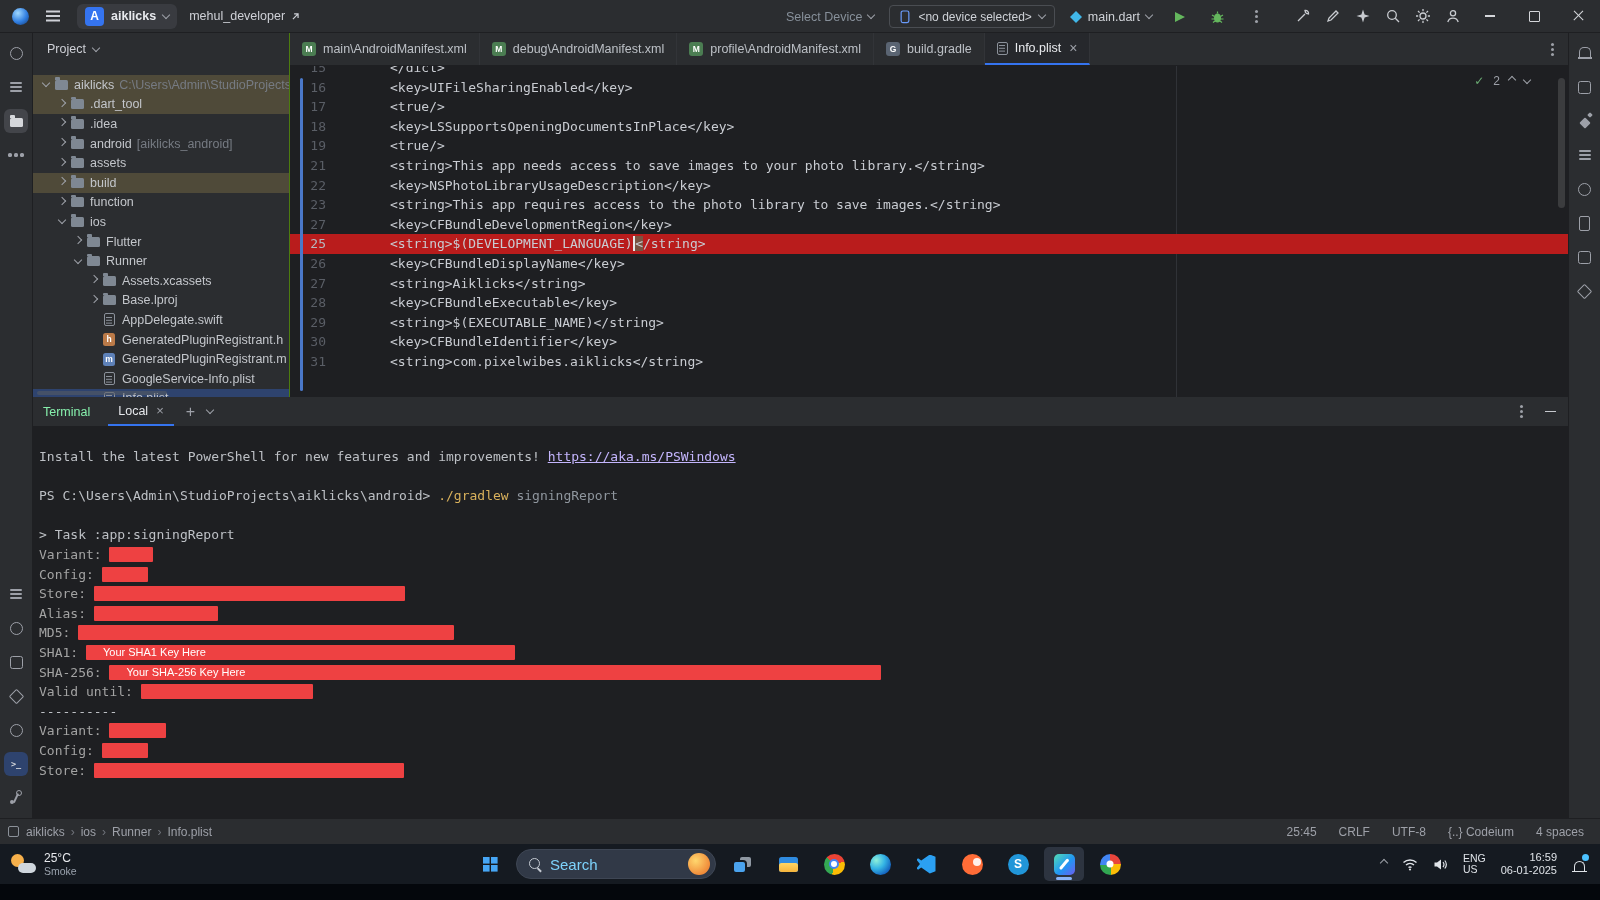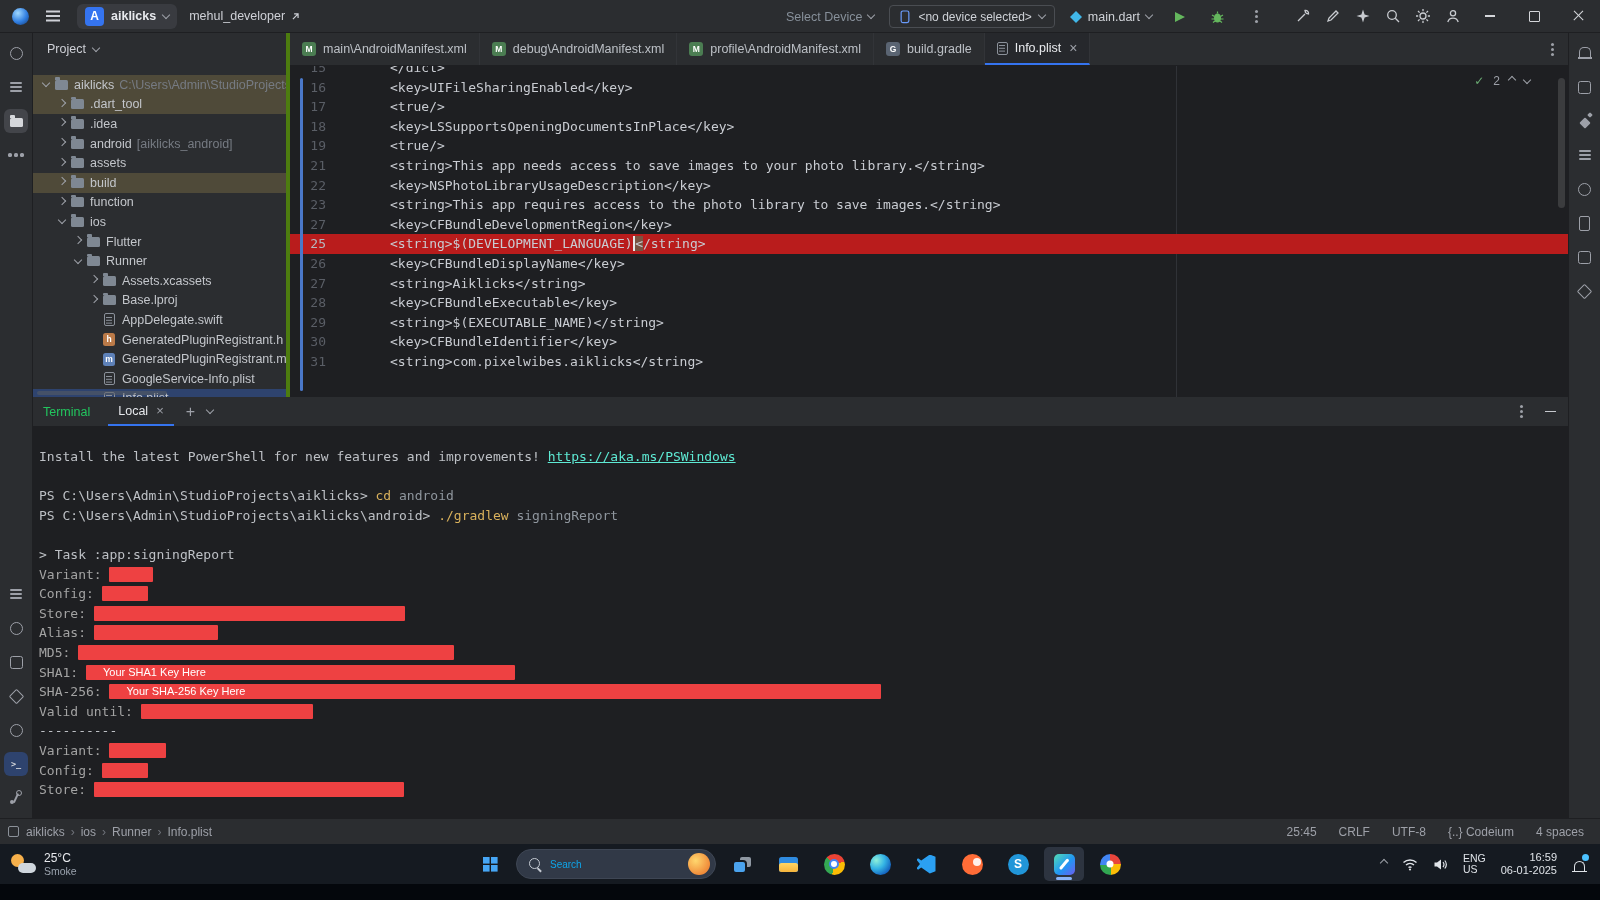--- a/index.html
+++ b/index.html
@@ -65,21 +65,21 @@
 .g-branch::before{content:"";width:1.6px;height:10px;background:currentColor;transform:rotate(25deg)}
 .g-branch::after{content:"";position:absolute;width:4px;height:4px;border:1.4px solid currentColor;border-radius:50%;top:1px;right:3px;box-shadow:-7px 9px 0 -1px currentColor}
 .g-spark::before{content:"";width:8px;height:8px;background:currentColor;transform:rotate(45deg);border-radius:1px;margin-top:3px}
 .g-spark::after{content:"";position:absolute;width:4px;height:4px;background:currentColor;transform:rotate(45deg);top:1px;right:2px;border-radius:1px}
 .g-term{font:700 8.5px/1 "DejaVu Sans Mono",monospace}
 
 #center-col{flex:1;display:flex;flex-direction:column;min-width:0}
 #top-row{height:364px;display:flex;min-height:0}
 
 
-#project-panel{width:257px;background:#2b2d30;border-right:4px solid #4d7c0f;position:relative;overflow:hidden}
+#project-panel{width:257px;background:#2b2d30;border-right:1px solid #4d7c0f;position:relative;overflow:hidden}
 .pp-header{height:32px;display:flex;align-items:center;gap:7px;padding-left:14px;color:#ced0d6;font-size:12.5px}
 #project-tree{position:absolute;top:42px;left:0;right:0;bottom:0;overflow:hidden;font-size:12.5px}
 .tree-row{display:flex;align-items:center;height:19.6px;white-space:nowrap;color:#c3c6cb}
 .tree-row.hl{background:#4f4a39}
 .tree-row.sel{background:#2e436e}
 .tree-chev{width:14px;flex:none;display:flex;justify-content:center}
 .tree-icon{width:16px;flex:none;margin-right:5px;display:flex;justify-content:center;align-items:center}
 .suffix{color:#767b83;margin-left:5px}
 .ic-folder{display:inline-block;width:13px;height:10px;background:#7f8893;border-radius:1.5px;position:relative}
 .ic-folder::before{content:"";position:absolute;top:-2.5px;left:0;width:5.5px;height:2.5px;background:#7f8893;border-radius:1px 1px 0 0}
@@ -112,30 +112,30 @@
 .caret{display:inline-block;width:1.5px;height:15px;background:#e8e8e8;vertical-align:-3px;margin:0 .5px}
 .brace-hl{background:rgba(67,130,96,.55)}
 .guide-line{position:absolute;top:0;bottom:0;left:886px;width:1px;background:#303237}
 .inspect{position:absolute;top:8px;right:38px;display:flex;align-items:center;gap:9px;color:#9da0a8;font-size:12px}
 .ok-check{color:#6aab73;font-weight:700}
 .ed-scrollbar{position:absolute;top:12px;right:3px;width:7px;height:130px;background:rgba(255,255,255,.13);border-radius:4px}
 
 
 #terminal-panel{flex:1;min-height:0;background:#1e1f22;position:relative}
 .term-bar{height:30px;background:#2b2d30;border-bottom:1px solid #1e1f22;display:flex;align-items:center;color:#ced0d6;font-size:12.5px;padding-right:12px}
-.term-title{margin:0 18px 0 10px;color:#22c55e}
+.term-title{margin:0 18px 0 10px;color:#86efac}
 .term-tab{height:100%;display:flex;align-items:center;gap:8px;padding:0 10px;border-bottom:2px solid #3574f0;color:#e6e8ec}
 .tab-x{color:#9da0a8;font-size:13px;line-height:1}
 .term-plus{margin-left:12px;color:#9da0a8;font-size:16px;line-height:1}
 .term-bar .chev{margin-left:12px}
 .grow{flex:1}
 .term-min{display:inline-block;width:11px;height:1.4px;background:#c6c9ce;margin-left:16px}
 #terminal-lines{position:absolute;top:30px;left:0;right:0;bottom:0;padding:20px 8px 0 6px;font:13px/19.6px "DejaVu Sans Mono",monospace;color:#bdc0c5;overflow:hidden}
 .tline{height:19.6px;white-space:pre}
-.c-link{color:#5eead4;text-decoration:underline}
+.c-link{color:#c4b5fd;text-decoration:underline}
 .c-cmd{color:#d9b15c}
 .c-arg{color:#8f969e}
 .c-green{color:#a3a3a3}
 .redact{display:inline-block;height:15px;background:#ee4142;vertical-align:-3px;border-radius:1px;color:#fff;
   font:11px/15px "Liberation Sans",sans-serif;padding-left:17px;overflow:hidden;white-space:nowrap}
 
 
 #statusbar{position:absolute;left:0;top:818px;width:1600px;height:26px;background:#2b2d30;border-top:1px solid #1e1f22;
   display:flex;align-items:center;font-size:12px;color:#9da0a8;padding:0 16px 0 8px}
 .sb-icon{display:inline-block;width:11px;height:11px;border:1.3px solid #8b9199;border-radius:2px;margin-right:7px}
@@ -149,21 +149,21 @@
 .wx{position:relative;width:26px;height:22px}
 .wx::before{content:"";position:absolute;left:1px;top:1px;width:13px;height:13px;border-radius:50%;background:#f6b04b}
 .wx::after{content:"";position:absolute;right:0;bottom:2px;width:18px;height:10px;border-radius:6px;background:#cfd6dd}
 .wx-temp{color:#e8eaee;font-size:12px;line-height:13px}
 .wx-desc{color:#9aa2ad;font-size:10.5px}
 #tb-center{position:absolute;left:50%;transform:translateX(-50%);display:flex;align-items:center;gap:6px;height:100%}
 .tb-btn{width:40px;height:34px;border-radius:5px;display:flex;align-items:center;justify-content:center;position:relative}
 .tb-btn.active{background:#2d3440}
 .tb-btn.active::after{content:"";position:absolute;bottom:1px;left:50%;transform:translateX(-50%);width:16px;height:3px;border-radius:2px;background:#8ab4f8}
 .tb-search{height:30px;border-radius:15px;background:#313947;border:1px solid #3e4654;display:flex;align-items:center;gap:8px;padding:0 5px 0 12px;width:200px}
-.tb-search-label{color:#0ea5e9;font-size:10px}
+.tb-search-label{color:#7dd3fc;font-size:15px}
 .flexspace{flex:1}
 .mag{width:13px;height:13px;position:relative}
 .mag::before{content:"";position:absolute;left:0;top:0;width:9px;height:9px;border:1.5px solid #c6cbd3;border-radius:50%}
 .mag::after{content:"";position:absolute;right:0;bottom:0;width:5px;height:1.5px;background:#c6cbd3;transform:rotate(45deg)}
 .bing{width:22px;height:22px;border-radius:50%;background:radial-gradient(circle at 35% 35%,#ffd76e,#f08c3a 70%)}
 .appic{display:inline-block}
 .ic-start{width:15px;height:15px;position:relative}
 .ic-start::before{content:"";position:absolute;inset:0;
  background:linear-gradient(#46a6f5,#46a6f5) 0 0/6.6px 6.6px no-repeat,
  linear-gradient(#46a6f5,#46a6f5) 100% 0/6.6px 6.6px no-repeat,
@@ -610,21 +610,20 @@
           </div>
           <span class="term-plus">+</span>
           <i class="chev small"></i>
           <span class="grow"></span>
           <i class="kebab"></i>
           <span class="term-min"></span>
         </div>
         <div id="terminal-lines">
             <div class="tline"><span>Install the latest PowerShell for new features and improvements! </span><span class="c-link">https://aka.ms/PSWindows</span></div>
             <div class="tline">&nbsp;</div>
-            <div class="tline"><span>PS C:\Users\Admin\StudioProjects\aiklicks&gt; </span><span class="c-cmd">cd</span><span class="c-arg"> android</span></div>
             <div class="tline"><span>PS C:\Users\Admin\StudioProjects\aiklicks\android&gt; </span><span class="c-cmd">./gradlew</span><span class="c-arg"> signingReport</span></div>
             <div class="tline">&nbsp;</div>
             <div class="tline"><span>&gt; Task :app:signingReport</span></div>
             <div class="tline"><span class="c-green">Variant: </span><span class="redact" style="width: 44px;"></span></div>
             <div class="tline"><span class="c-green">Config: </span><span class="redact" style="width: 46px;"></span></div>
             <div class="tline"><span class="c-green">Store: </span><span class="redact" style="width: 311px;"></span></div>
             <div class="tline"><span class="c-green">Alias: </span><span class="redact" style="width: 124px;"></span></div>
             <div class="tline"><span class="c-green">MD5: </span><span class="redact" style="width: 376px;"></span></div>
             <div class="tline"><span class="c-green">SHA1: </span><span class="redact" style="width: 429px;">Your SHA1 Key Here</span></div>
             <div class="tline"><span class="c-green">SHA-256: </span><span class="redact" style="width: 772px;">Your SHA-256 Key Here</span></div>

